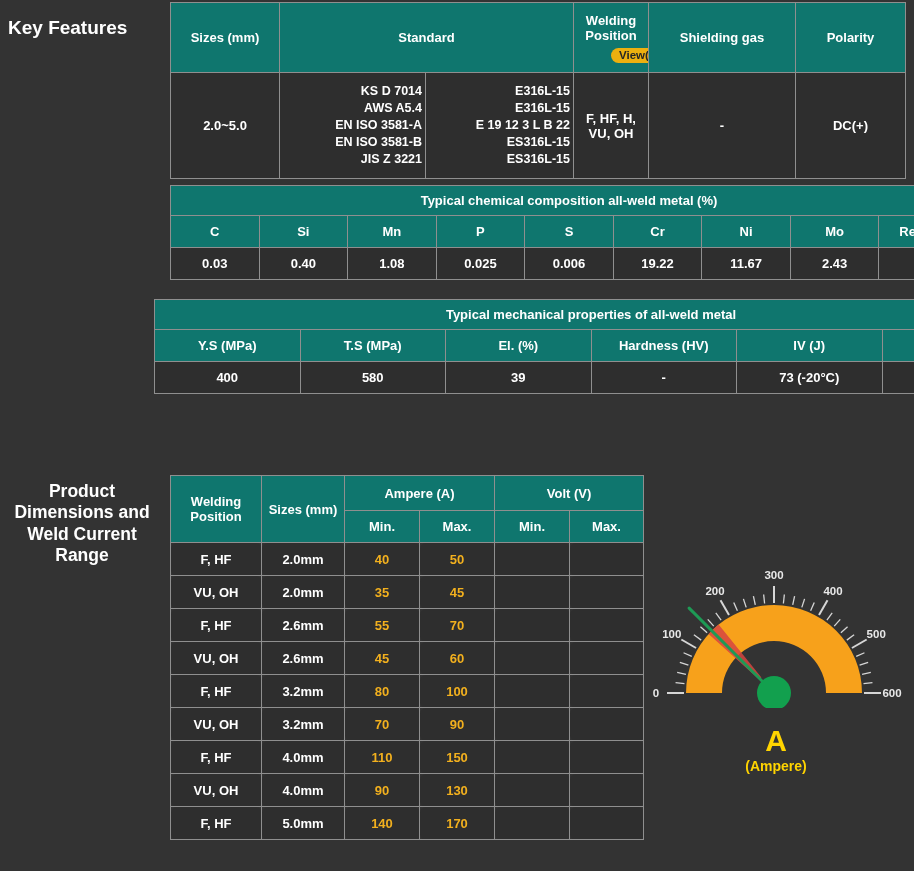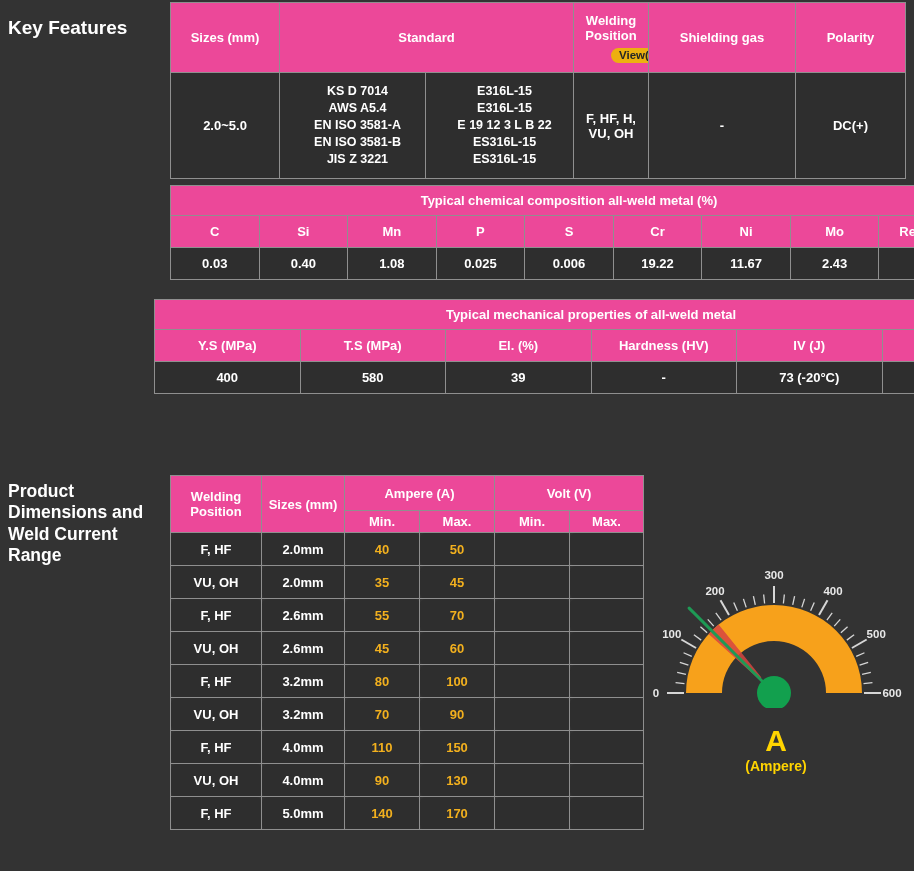--- a/index.html
+++ b/index.html
@@ -2,57 +2,57 @@
 <html style="--amp-color: #F2B01E; --accent-yellow: #EDB00F; --unit-color: #FFD400;"><head>
 <meta charset="utf-8">
 <style>
   html,body{margin:0;padding:0;}
   body{
     width:914px;height:871px;position:relative;overflow:hidden;
     background:#333333;
     font-family:"Liberation Sans", sans-serif;
     color:#ffffff;
   }
-  .section-title{position:absolute;font-weight:bold;color:#fff;}
+  .section-title{position:absolute;font-weight:bold;color:#fff;text-align:center;}
   #key-features-title{left:8px;top:1px;font-size:19px;}
   #dims-title{left:8px;top:466px;width:148px;font-size:17.5px;line-height:21.5px;}
 
   table{border-collapse:collapse;table-layout:fixed;position:absolute;}
   th,td{
     border:1px solid #8f8f8f;
     font-size:13px;font-weight:bold;color:#fff;
     text-align:center;vertical-align:middle;
     padding:2px 3px;box-sizing:border-box;
     overflow:hidden;
   }
-  th{background:#ec4899;}
+  th{background:#0f766e;}
   td{background:#2e2e2e;}
 
   #spec-table{left:170px;top:2px;width:735px;}
   #spec-table th{height:70px;}
   #spec-table td{height:106px;}
-  .cell-left{text-align:center;padding-left:13px;line-height:17px;font-size:12.5px;}
+  .cell-left{text-align:right;padding-left:13px;line-height:17px;font-size:12.5px;}
 
   .view-badge{
     display:inline-block;background:var(--accent-yellow,#EDB00F);color:#262626;
     border-radius:10px;padding:1px 8px 2px 8px;font-size:11.5px;font-weight:bold;
     margin-top:5px;cursor:pointer;margin-left:34px;
   }
 
   #chem-table{left:170px;top:185px;width:798px;}
   #chem-table .title-row th{height:30px;}
   #chem-table .head-row th,#chem-table .value-row td{height:32px;}
 
   #mech-table{left:154px;top:299px;width:874px;}
   #mech-table .title-row th{height:30px;}
   #mech-table .head-row th,#mech-table .value-row td{height:32px;}
 
   #current-table{left:170px;top:475px;width:473px;}
   #current-table .h1 th{height:35px;}
-  #current-table .h2 th{height:22px;}
+  #current-table .h2 th{height:32px;}
   #current-table td{height:33px;border-radius:6px;}
   .amp{color:var(--amp-color,#F2B01E);}
 
   .gauge-block{position:absolute;left:645px;top:560px;width:262px;text-align:center;}
   .gauge-unit{font-size:30px;font-weight:bold;margin-top:14px;line-height:30px;color:var(--unit-color,#FFD400);}
   .gauge-unit-label{font-size:14px;font-weight:bold;margin-top:2px;color:var(--unit-color,#FFD400);}
 </style>
 </head>
 <body style="background: rgb(51, 51, 51);">
 

